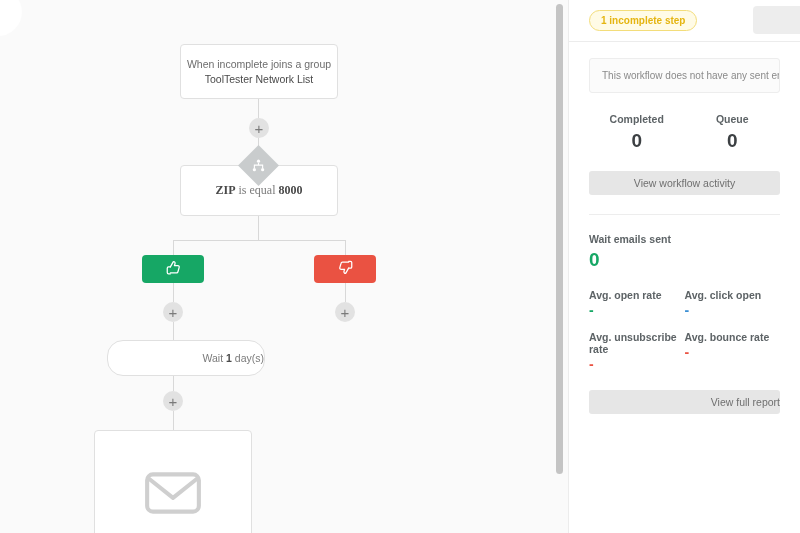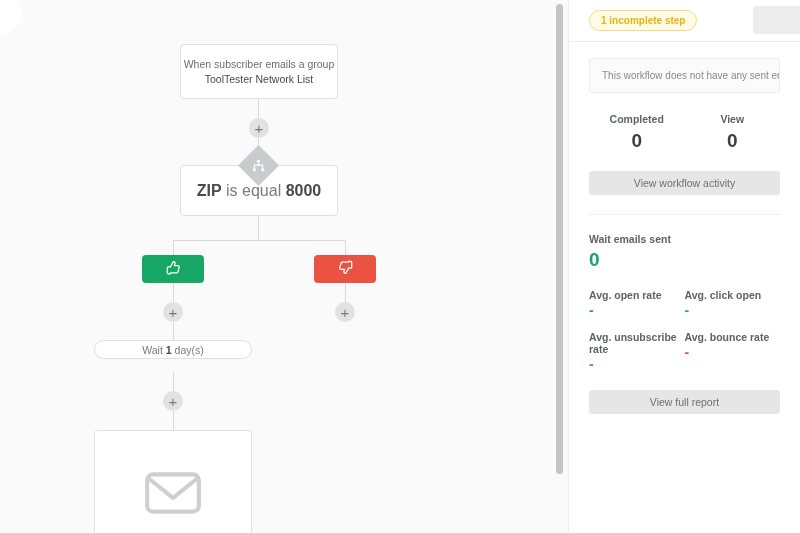--- a/index.html
+++ b/index.html
@@ -50,43 +50,43 @@
     display: flex; flex-direction: column; align-items: center; justify-content: center;
     gap: 3px;
   }
   .node-trigger .l1 { font-size: 10.5px; color: #6d6d6d; }
   .node-trigger .l2 { font-size: 10.5px; color: #4a4a4a; font-weight: normal; }
 
   .node-condition {
     left: 180px; top: 165px; width: 158px; height: 51px;
     display: flex; align-items: center; justify-content: center;
   }
-  .cond-text { font-size: 16px; color: #7b7b7b; }
+  .cond-text { font-size: 12px; color: #7b7b7b; font-family: Liberation Serif, serif; }
   .cond-text b { color: #4a4a4a; font-weight: bold; }
 
   .diamond {
     position: absolute; left: 244px; top: 151px;
     width: 29px; height: 29px; background: #c9cccd;
     transform: rotate(45deg); z-index: 4;
     display: flex; align-items: center; justify-content: center;
   }
   .diamond svg { transform: rotate(-45deg); display: block; }
 
   .branch-btn {
     position: absolute; top: 255px; width: 62px; height: 28px;
     border-radius: 4px; z-index: 4; cursor: pointer;
     display: flex; align-items: center; justify-content: center;
   }
   .branch-yes { left: 142px; background: #16a765; }
   .branch-no  { left: 314px; background: #ea5242; }
 
   .node-wait {
-    left: 94px; top: 340px; width: 158px; height: 19px;
+    left: 107px; top: 340px; width: 158px; height: 36px;
     border-radius: 16px;
-    display: flex; align-items: center; justify-content: center;
+    display: flex; align-items: center; justify-content: flex-end;
   }
   .wait-text { font-size: 10.5px; color: #7b7b7b; }
   .wait-text b { color: #4a4a4a; font-weight: bold; }
 
   .node-email {
     left: 94px; top: 430px; width: 158px; height: 130px;
     display: flex; align-items: center; justify-content: center;
   }
 
   
@@ -157,21 +157,21 @@
 <body>
 
 <div class="app">
 
   <div class="canvas-pane">
     <div class="canvas-inner">
 
       <div class="corner-blob"></div>
 
       <div class="node node-trigger">
-        <div class="l1">When subscriber emails a group</div>
+        <div class="l1">When incomplete joins a group</div>
         <div class="l2">ToolTester Network List</div>
       </div>
 
       <div class="vline" style="left:258px; top:99px; height:20px;"></div>
       <div class="plus" style="left:249px; top:118px;">+</div>
       <div class="vline" style="left:258px; top:138px; height:28px;"></div>
 
       <div class="diamond">
         <svg width="15" height="15" viewBox="0 0 16 16" aria-hidden="true">
           <circle cx="8" cy="3.4" r="1.7" fill="#ffffff"></circle>
@@ -248,21 +248,21 @@
     <div class="panel-block">
 
       <div class="notice">This workflow does not have any sent emails yet.</div>
 
       <div class="stat-grid">
         <div class="stat-cell">
           <div class="stat-label">Completed</div>
           <div class="stat-value">0</div>
         </div>
         <div class="stat-cell">
-          <div class="stat-label">View</div>
+          <div class="stat-label">Queue</div>
           <div class="stat-value">0</div>
         </div>
       </div>
 
       <button class="panel-btn">View workflow activity</button>
 
       <div class="divider"></div>
 
       <div style="margin-top:18px;">
         <div class="total-label">Wait emails sent</div>
@@ -281,18 +281,18 @@
         <div class="rate-cell">
           <div class="rate-label">Avg. unsubscribe rate</div>
           <div class="rate-value" style="color:#ea5242;">-</div>
         </div>
         <div class="rate-cell">
           <div class="rate-label">Avg. bounce rate</div>
           <div class="rate-value" style="color:#ea5242;">-</div>
         </div>
       </div>
 
-      <button class="panel-btn" style="margin-top:5px;">View full report</button>
+      <button class="panel-btn" style="margin-top:5px;text-align:right;">View full report</button>
 
     </div>
   </div>
 
 </div>
 
 </body></html>

